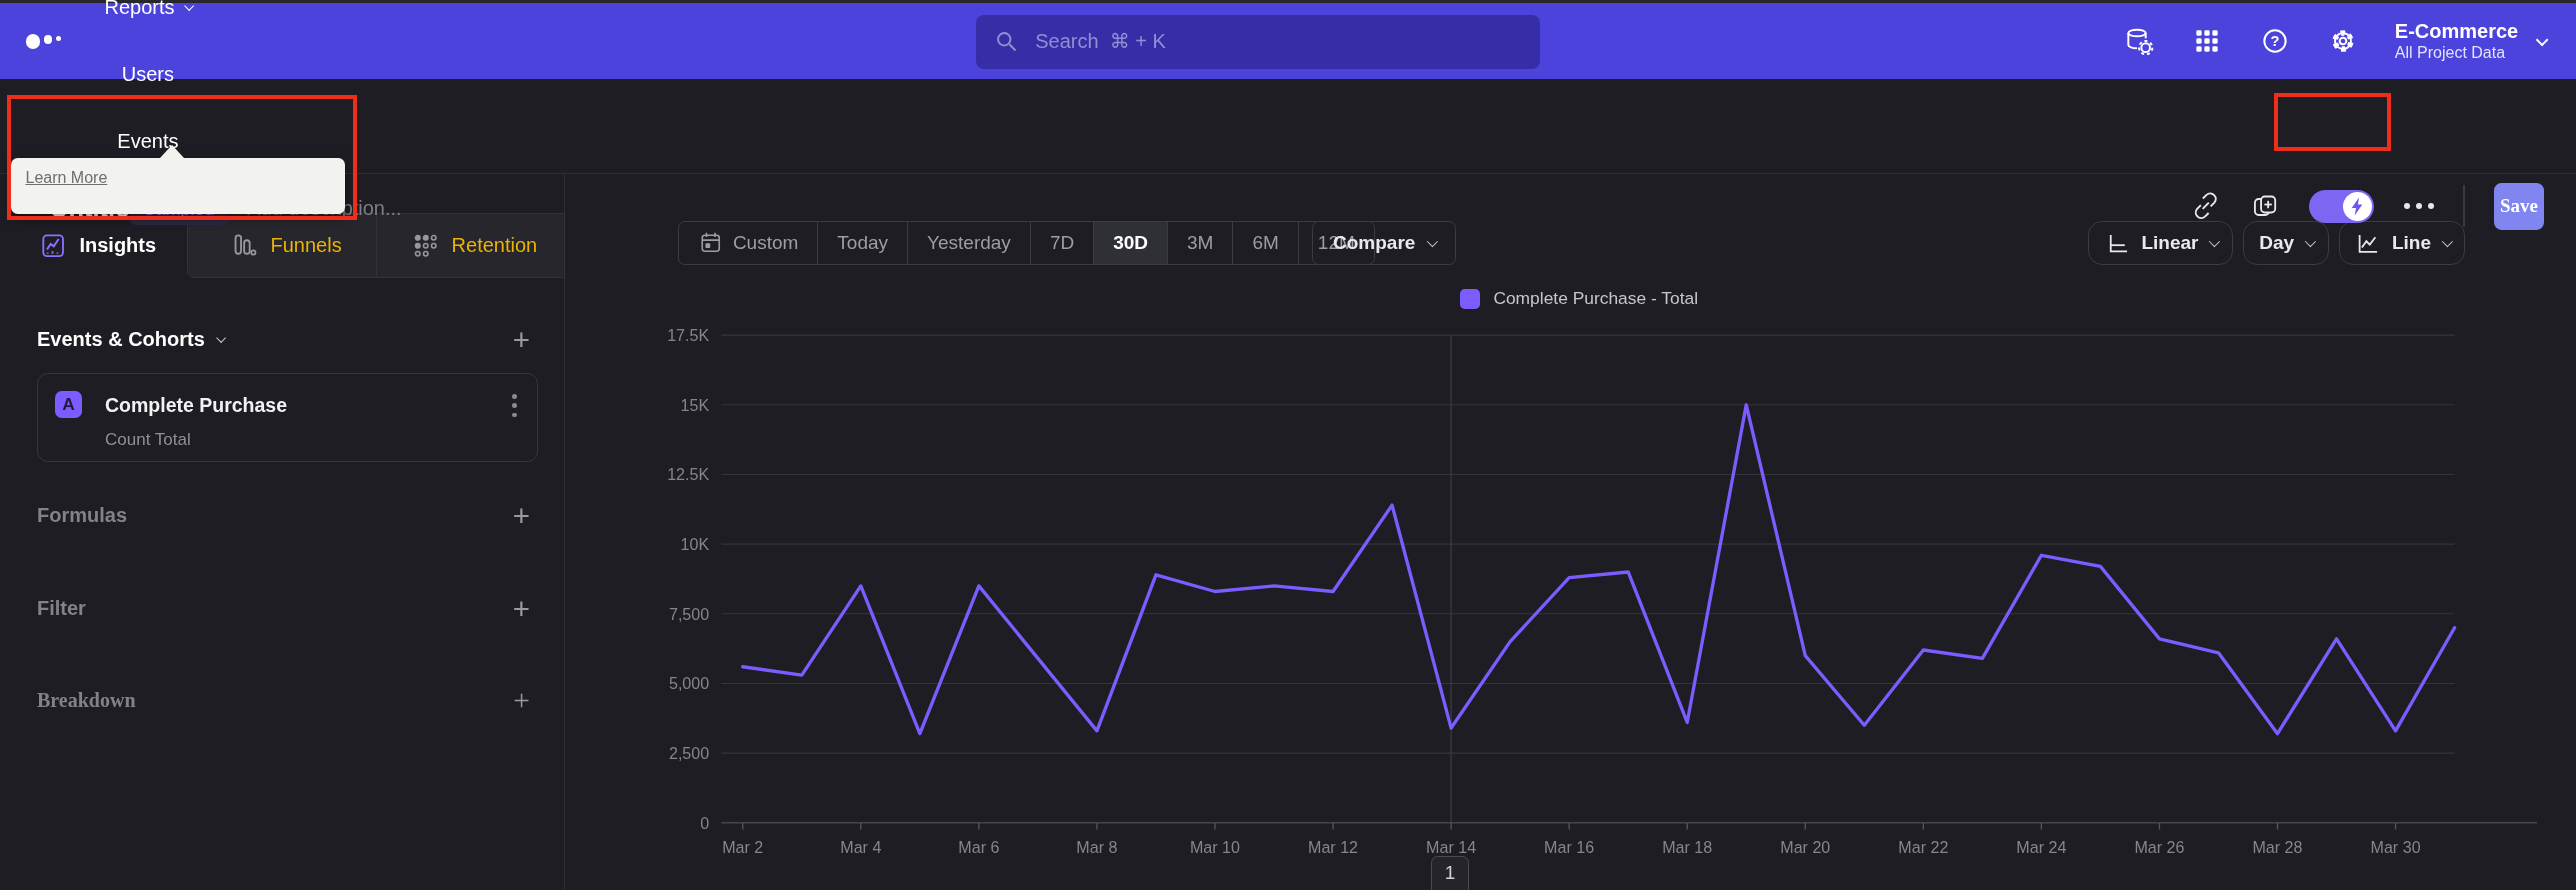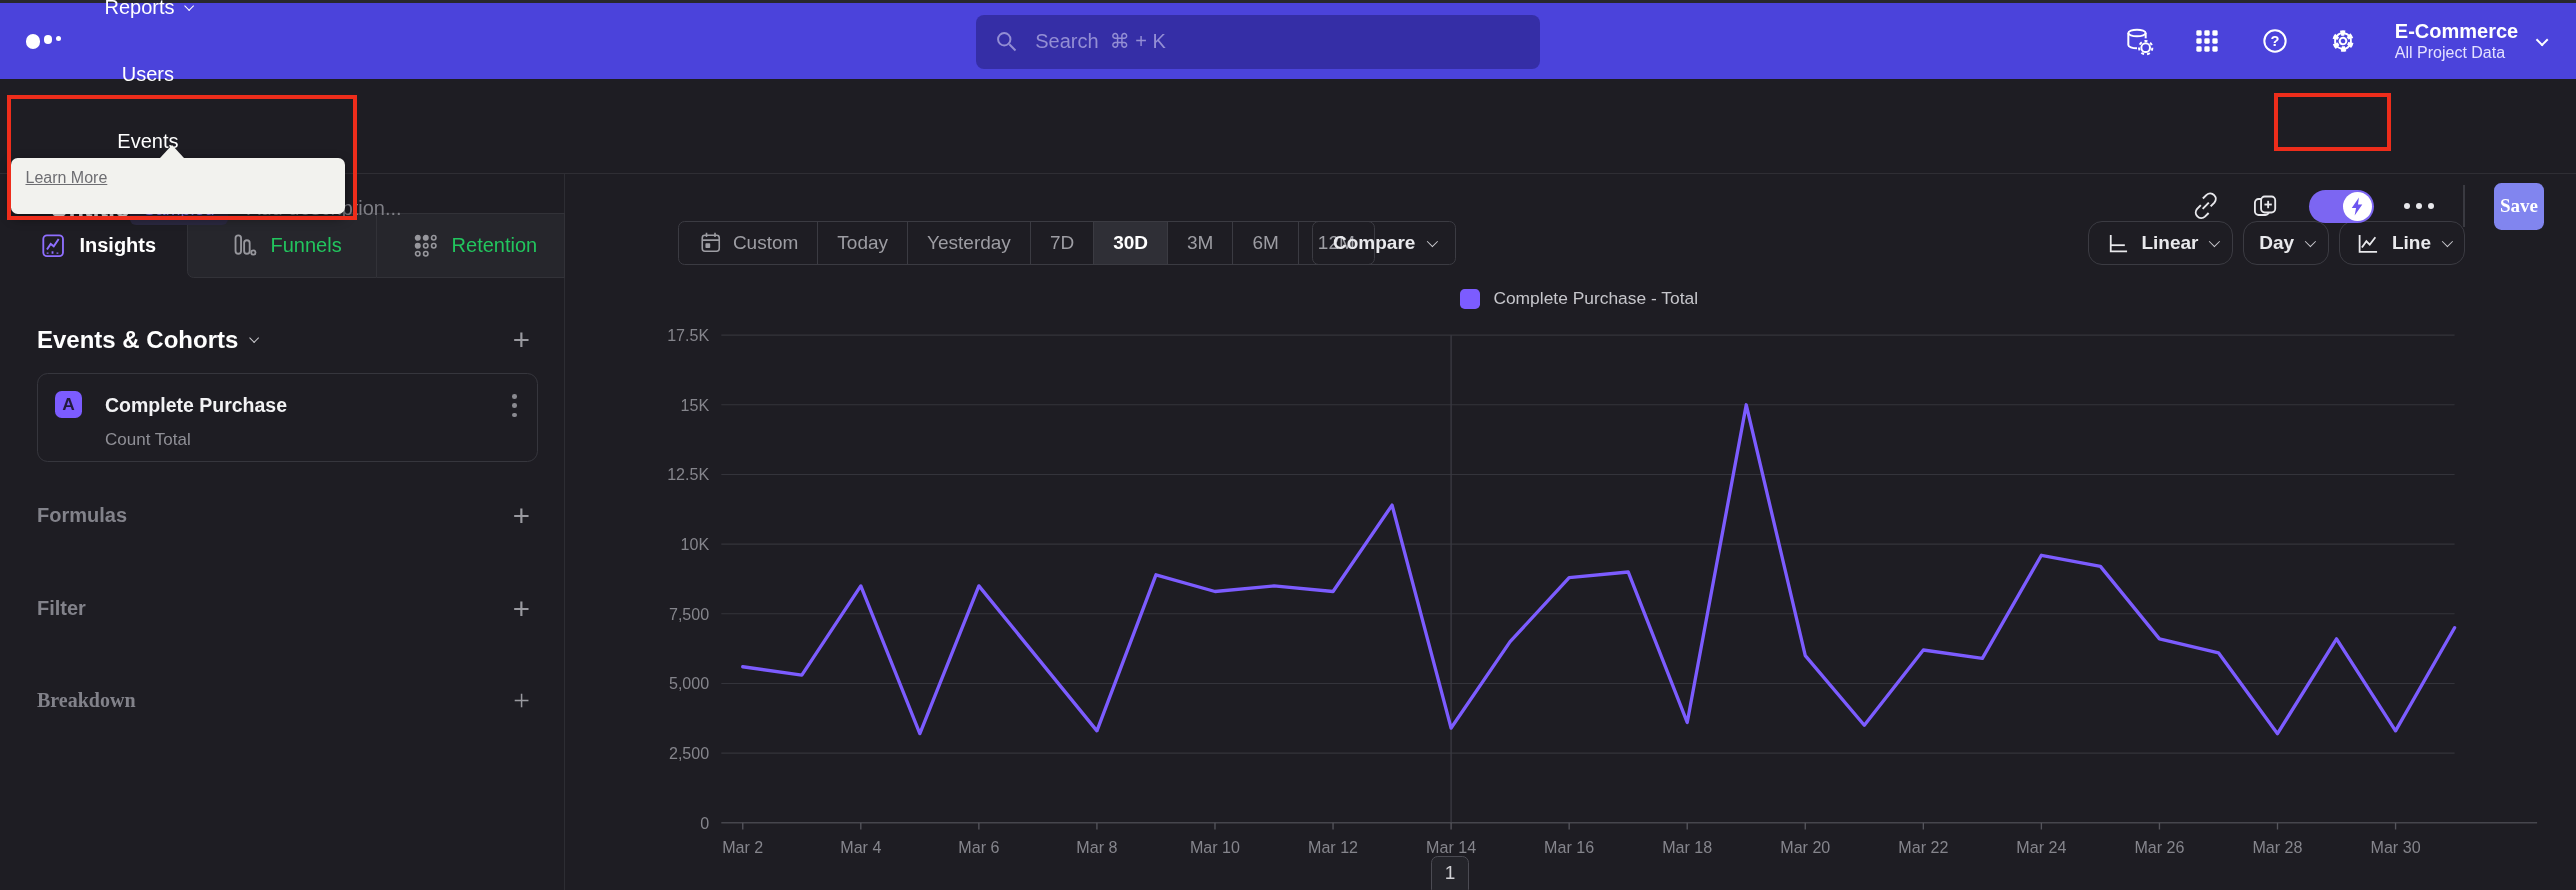--- a/index.html
+++ b/index.html
@@ -61,29 +61,29 @@
   #tooltip-text { font-size:18px; font-weight:700; color:#17171a;}
   #tooltip-link { font-size:16px; color:#6e6e72; text-decoration:underline; margin-top:2.7px; display:inline-block; cursor:pointer;}
 
   
   #sidebar { left:0; top:174px; width:565px; height:716px; border-right:1.3px solid #2d2d33; background:#1e1d23;}
   #chart-panel { left:565px; top:174px; width:2011px; height:716px; background:#1e1d23;}
 
   
   #tabs { position:absolute; left:0; top:39px; width:565px; height:65px; display:flex;}
   .tab { flex:1 1 0; display:flex; align-items:center; justify-content:center; gap:10.7px; font-size:20px; cursor:pointer;padding-left:8px;}
-  .tab.inactive { background:#26262c; border:0.7px solid #323238; border-left:none; color:#22c55e;}
+  .tab.inactive { background:#26262c; border:0.7px solid #323238; border-left:none; color:#eab308;}
   .tab.inactive:first-of-type { border-left:0.7px solid #323238;}
   .tab.inactive.first-inactive { border-left:0.7px solid #323238; border-bottom-left-radius:6.7px;}
   .tab.active { background:transparent; color:#ffffff; font-weight:600;}
   .tab svg { width:29.5px; height:29.5px;}
 
   
   #events-heading-row { position:absolute; left:37px; right:34px; top:151px; display:flex; align-items:center;}
-  .side-heading { font-size:24px; font-weight:700; color:#fff; display:flex; align-items:center; gap:10.7px; cursor:pointer;text-align:right;}
+  .side-heading { font-size:20px; font-weight:700; color:#fff; display:flex; align-items:center; gap:10.7px; cursor:pointer;text-align:right;}
   .plus-btn { margin-left:auto; color:#9a9aa0; font-size:29.5px; font-weight:300; line-height:1; cursor:pointer;}
   #event-card { position:absolute; left:37px; top:199px; width:501px; height:89px;
     border:1.3px solid #36363d; border-radius:10.7px; cursor:pointer;}
   #event-badge { position:absolute; left:17px; top:17.4px; width:27px; height:27px; border-radius:6.7px;
     background:#7c5cff; color:#221a3d; font-weight:700; font-size:17.4px; display:flex; align-items:center; justify-content:center;}
   #event-name { position:absolute; left:67px; top:20px; font-size:19.5px; font-weight:600; color:#f2f2f4;}
   #event-metric { position:absolute; left:67px; top:56px; font-size:17px; color:#8f8f96; cursor:pointer;}
   #event-kebab { position:absolute; right:20px; top:20px; display:flex; flex-direction:column; gap:4.7px; cursor:pointer;}
   #event-kebab i { width:4.7px; height:4.7px; border-radius:50%; background:#8a8a90; display:block;}
   .section-row { position:absolute; left:37px; right:34px; display:flex; align-items:center;}

